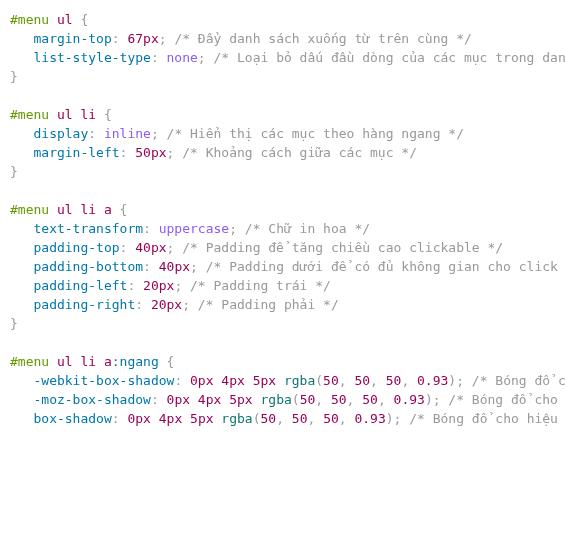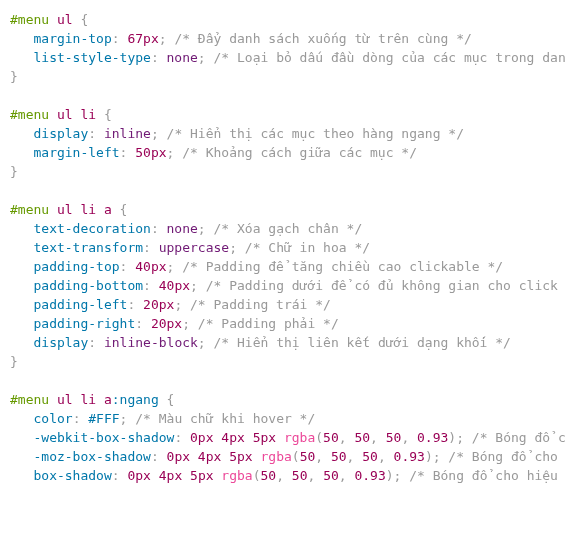--- a/index.html
+++ b/index.html
@@ -1,50 +1,47 @@
 <!DOCTYPE html>
 <html><head>
 <meta charset="utf-8">
 <style>
 body{margin:0;padding:10px;font-family:Consolas,Monaco,monospace;font-size:13px;line-height:19px;background:#fff;color:#333}
 .sel{color:#690}
 .tag{color:#905}
 .pc{color:#07a}
 .pn{color:#07a}
 .punc{color:#999}
-.val{color:#701a75}
+.val{color:#8b5cf6}
 .num{color:#905}
 .unit{color:#905}
-.fn{color:#ec4899}
+.fn{color:#0f766e}
 .hex{color:#07a}
 .com{color:#999}
 .line{white-space:pre}
 </style>
 </head>
 <body>
 
 <div id="code">
     <div class="line"><span class="sel">#menu </span><span class="tag">ul</span> <span class="punc">{</span></div>
     <div class="line">   <span class="pn">margin-top</span><span class="punc">: </span><span class="num">67</span><span class="unit">px</span><span class="punc">;</span> <span class="com">/* Đẩy danh sách xuống từ trên cùng */</span></div>
     <div class="line">   <span class="pn">list-style-type</span><span class="punc">: </span><span class="val">none</span><span class="punc">;</span> <span class="com">/* Loại bỏ dấu đầu dòng của các mục trong danh sách */</span></div>
     <div class="line"><span class="punc">}</span></div>
     <div class="line"> </div>
     <div class="line"><span class="sel">#menu </span><span class="tag">ul li</span> <span class="punc">{</span></div>
     <div class="line">   <span class="pn">display</span><span class="punc">: </span><span class="val">inline</span><span class="punc">;</span> <span class="com">/* Hiển thị các mục theo hàng ngang */</span></div>
     <div class="line">   <span class="pn">margin-left</span><span class="punc">: </span><span class="num">50</span><span class="unit">px</span><span class="punc">;</span> <span class="com">/* Khoảng cách giữa các mục */</span></div>
     <div class="line"><span class="punc">}</span></div>
     <div class="line"> </div>
     <div class="line"><span class="sel">#menu </span><span class="tag">ul li a</span> <span class="punc">{</span></div>
-    <div class="line">   <span class="pn">text-decoration</span><span class="punc">: </span><span class="val">none</span><span class="punc">;</span> <span class="com">/* Xóa gạch chân */</span></div>
     <div class="line">   <span class="pn">text-transform</span><span class="punc">: </span><span class="val">uppercase</span><span class="punc">;</span> <span class="com">/* Chữ in hoa */</span></div>
     <div class="line">   <span class="pn">padding-top</span><span class="punc">: </span><span class="num">40</span><span class="unit">px</span><span class="punc">;</span> <span class="com">/* Padding để tăng chiều cao clickable */</span></div>
     <div class="line">   <span class="pn">padding-bottom</span><span class="punc">: </span><span class="num">40</span><span class="unit">px</span><span class="punc">;</span> <span class="com">/* Padding dưới để có đủ không gian cho click */</span></div>
     <div class="line">   <span class="pn">padding-left</span><span class="punc">: </span><span class="num">20</span><span class="unit">px</span><span class="punc">;</span> <span class="com">/* Padding trái */</span></div>
     <div class="line">   <span class="pn">padding-right</span><span class="punc">: </span><span class="num">20</span><span class="unit">px</span><span class="punc">;</span> <span class="com">/* Padding phải */</span></div>
-    <div class="line">   <span class="pn">display</span><span class="punc">: </span><span class="val">inline-block</span><span class="punc">;</span> <span class="com">/* Hiển thị liên kết dưới dạng khối */</span></div>
     <div class="line"><span class="punc">}</span></div>
     <div class="line"> </div>
     <div class="line"><span class="sel">#menu </span><span class="tag">ul li a</span><span class="pc">:ngang</span> <span class="punc">{</span></div>
-    <div class="line">   <span class="pn">color</span><span class="punc">: </span><span class="hex">#FFF</span><span class="punc">;</span> <span class="com">/* Màu chữ khi hover */</span></div>
     <div class="line">   <span class="pn">-webkit-box-shadow</span><span class="punc">: </span><span class="num">0</span><span class="unit">px </span><span class="num">4</span><span class="unit">px </span><span class="num">5</span><span class="unit">px </span><span class="fn">rgba</span><span class="punc">(</span><span class="num">50</span><span class="punc">, </span><span class="num">50</span><span class="punc">, </span><span class="num">50</span><span class="punc">, </span><span class="num">0.93</span><span class="punc">)</span><span class="punc">;</span> <span class="com">/* Bóng đổ cho hiệu ứng hover */</span></div>
     <div class="line">   <span class="pn">-moz-box-shadow</span><span class="punc">: </span><span class="num">0</span><span class="unit">px </span><span class="num">4</span><span class="unit">px </span><span class="num">5</span><span class="unit">px </span><span class="fn">rgba</span><span class="punc">(</span><span class="num">50</span><span class="punc">, </span><span class="num">50</span><span class="punc">, </span><span class="num">50</span><span class="punc">, </span><span class="num">0.93</span><span class="punc">)</span><span class="punc">;</span> <span class="com">/* Bóng đổ cho hiệu ứng hover */</span></div>
     <div class="line">   <span class="pn">box-shadow</span><span class="punc">: </span><span class="num">0</span><span class="unit">px </span><span class="num">4</span><span class="unit">px </span><span class="num">5</span><span class="unit">px </span><span class="fn">rgba</span><span class="punc">(</span><span class="num">50</span><span class="punc">, </span><span class="num">50</span><span class="punc">, </span><span class="num">50</span><span class="punc">, </span><span class="num">0.93</span><span class="punc">)</span><span class="punc">;</span> <span class="com">/* Bóng đổ cho hiệu ứng hover */</span></div>
   </div>
 
 </body></html>

